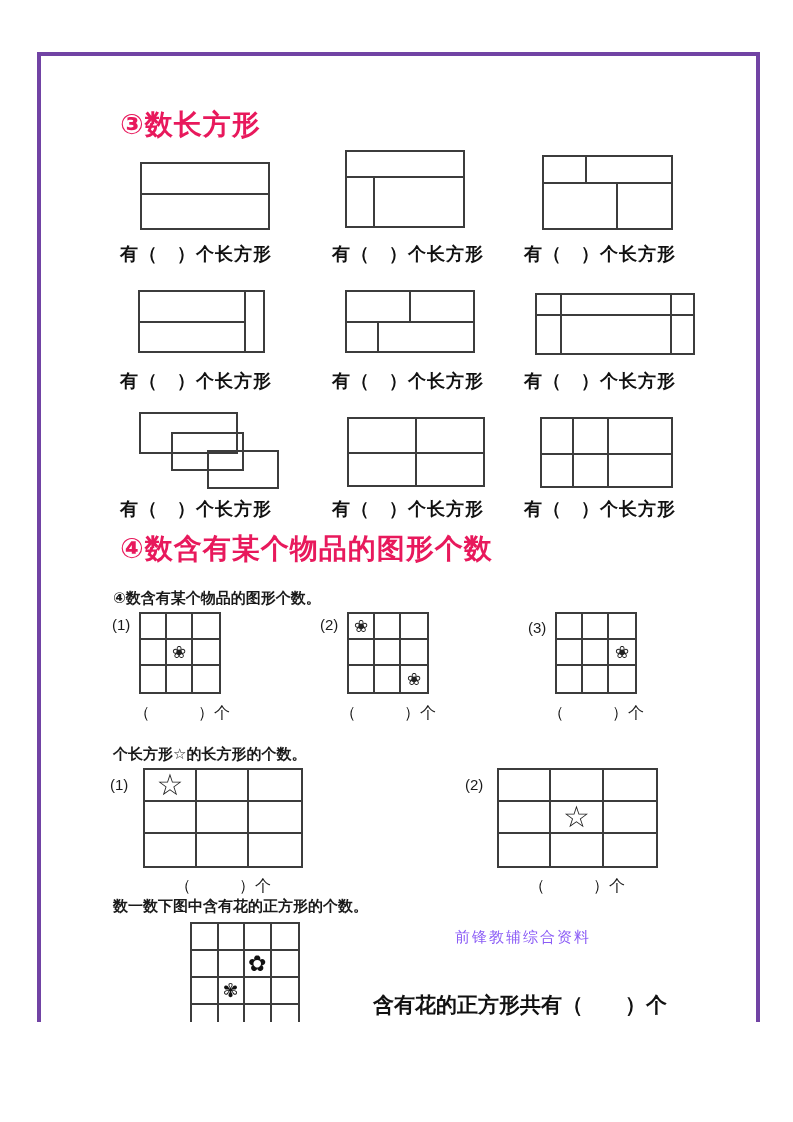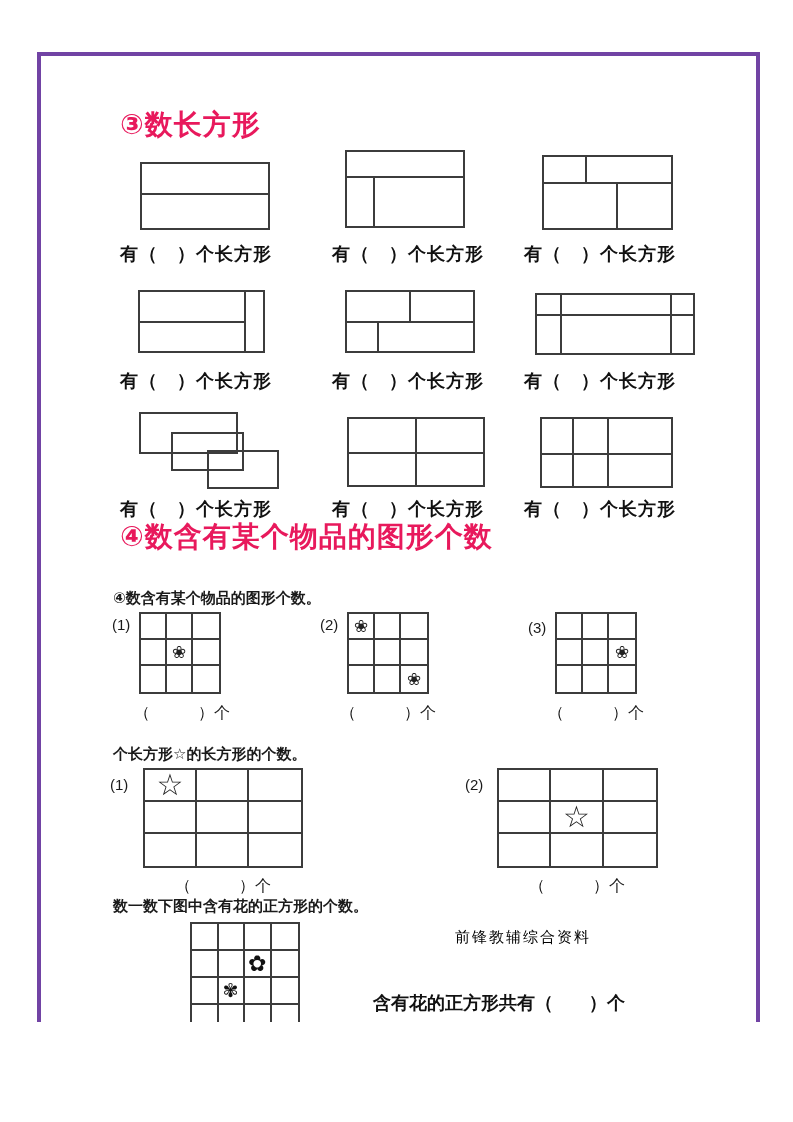--- a/index.html
+++ b/index.html
@@ -10,22 +10,22 @@
   .frame {
     position:absolute; left:37px; top:52px; width:715px; height:1002px;
     border:4px solid #7143a4; background:#ffffff;
   }
   .abs { position:absolute; }
   .sec-title { font-weight:bold; font-size:28px; color:#e8195c; letter-spacing:1px; white-space:nowrap; }
   .ans { font-weight:bold; font-size:18px; color:#111; letter-spacing:1px; white-space:nowrap;text-align:right; }
   .prompt { font-size:15px; font-weight:600; color:#1a1a1a; white-space:nowrap; }
   .numlbl { font-size:15px; color:#1a1a1a; white-space:nowrap; }
   .cnt { font-size:16px; color:#1a1a1a; text-align:center; width:96px; white-space:nowrap; }
-  .final { font-weight:bold; font-size:18px; color:#111; white-space:nowrap; }
-  .watermark { font-size:15px; color:#000000; letter-spacing:2px; white-space:nowrap; }
+  .final { font-weight:bold; font-size:21px; color:#111; white-space:nowrap; }
+  .watermark { font-size:15px; color:#8b5cf6; letter-spacing:2px; white-space:nowrap; }
 
   svg.fig { display:block; }
   svg.fig rect, svg.fig line { stroke:#3c3c3c; stroke-width:2; fill:none; }
 
   .g3, .g4 { display:grid; border:2px solid #3c3c3c; background:#fff; box-sizing:border-box; }
   .g3 { grid-template-columns:repeat(3,1fr); grid-template-rows:repeat(3,1fr); }
   .g4 { grid-template-columns:repeat(4,1fr); grid-template-rows:repeat(4,1fr); }
   .g3 > div, .g4 > div {
     border-right:2px solid #3c3c3c; border-bottom:2px solid #3c3c3c;
     display:flex; align-items:center; justify-content:center; overflow:hidden;
@@ -103,21 +103,21 @@
     <rect x="1" y="1" width="131" height="69"></rect>
     <line x1="1" y1="37" x2="132" y2="37"></line>
     <line x1="33" y1="1" x2="33" y2="70"></line>
     <line x1="68" y1="1" x2="68" y2="70"></line>
   </svg>
 
   <div class="abs ans" style="left:120px;top:497px">有（　）个长方形</div>
   <div class="abs ans" style="left:332px;top:497px">有（　）个长方形</div>
   <div class="abs ans" style="left:524px;top:497px">有（　）个长方形</div>
 
-  <div class="abs sec-title" style="left:120px;top:518px">④数含有某个物品的图形个数</div>
+  <div class="abs sec-title" style="left:120px;top:530px">④数含有某个物品的图形个数</div>
 
   <div class="abs prompt" style="left:113px;top:589px">④数含有某个物品的图形个数。</div>
 
   <div class="abs numlbl" style="left:112px;top:616px">(1)</div>
   <div class="abs g3" style="left:139px;top:612px;width:82px;height:82px">
     <div></div>
     <div></div>
     <div></div>
     <div></div>
     <div>

